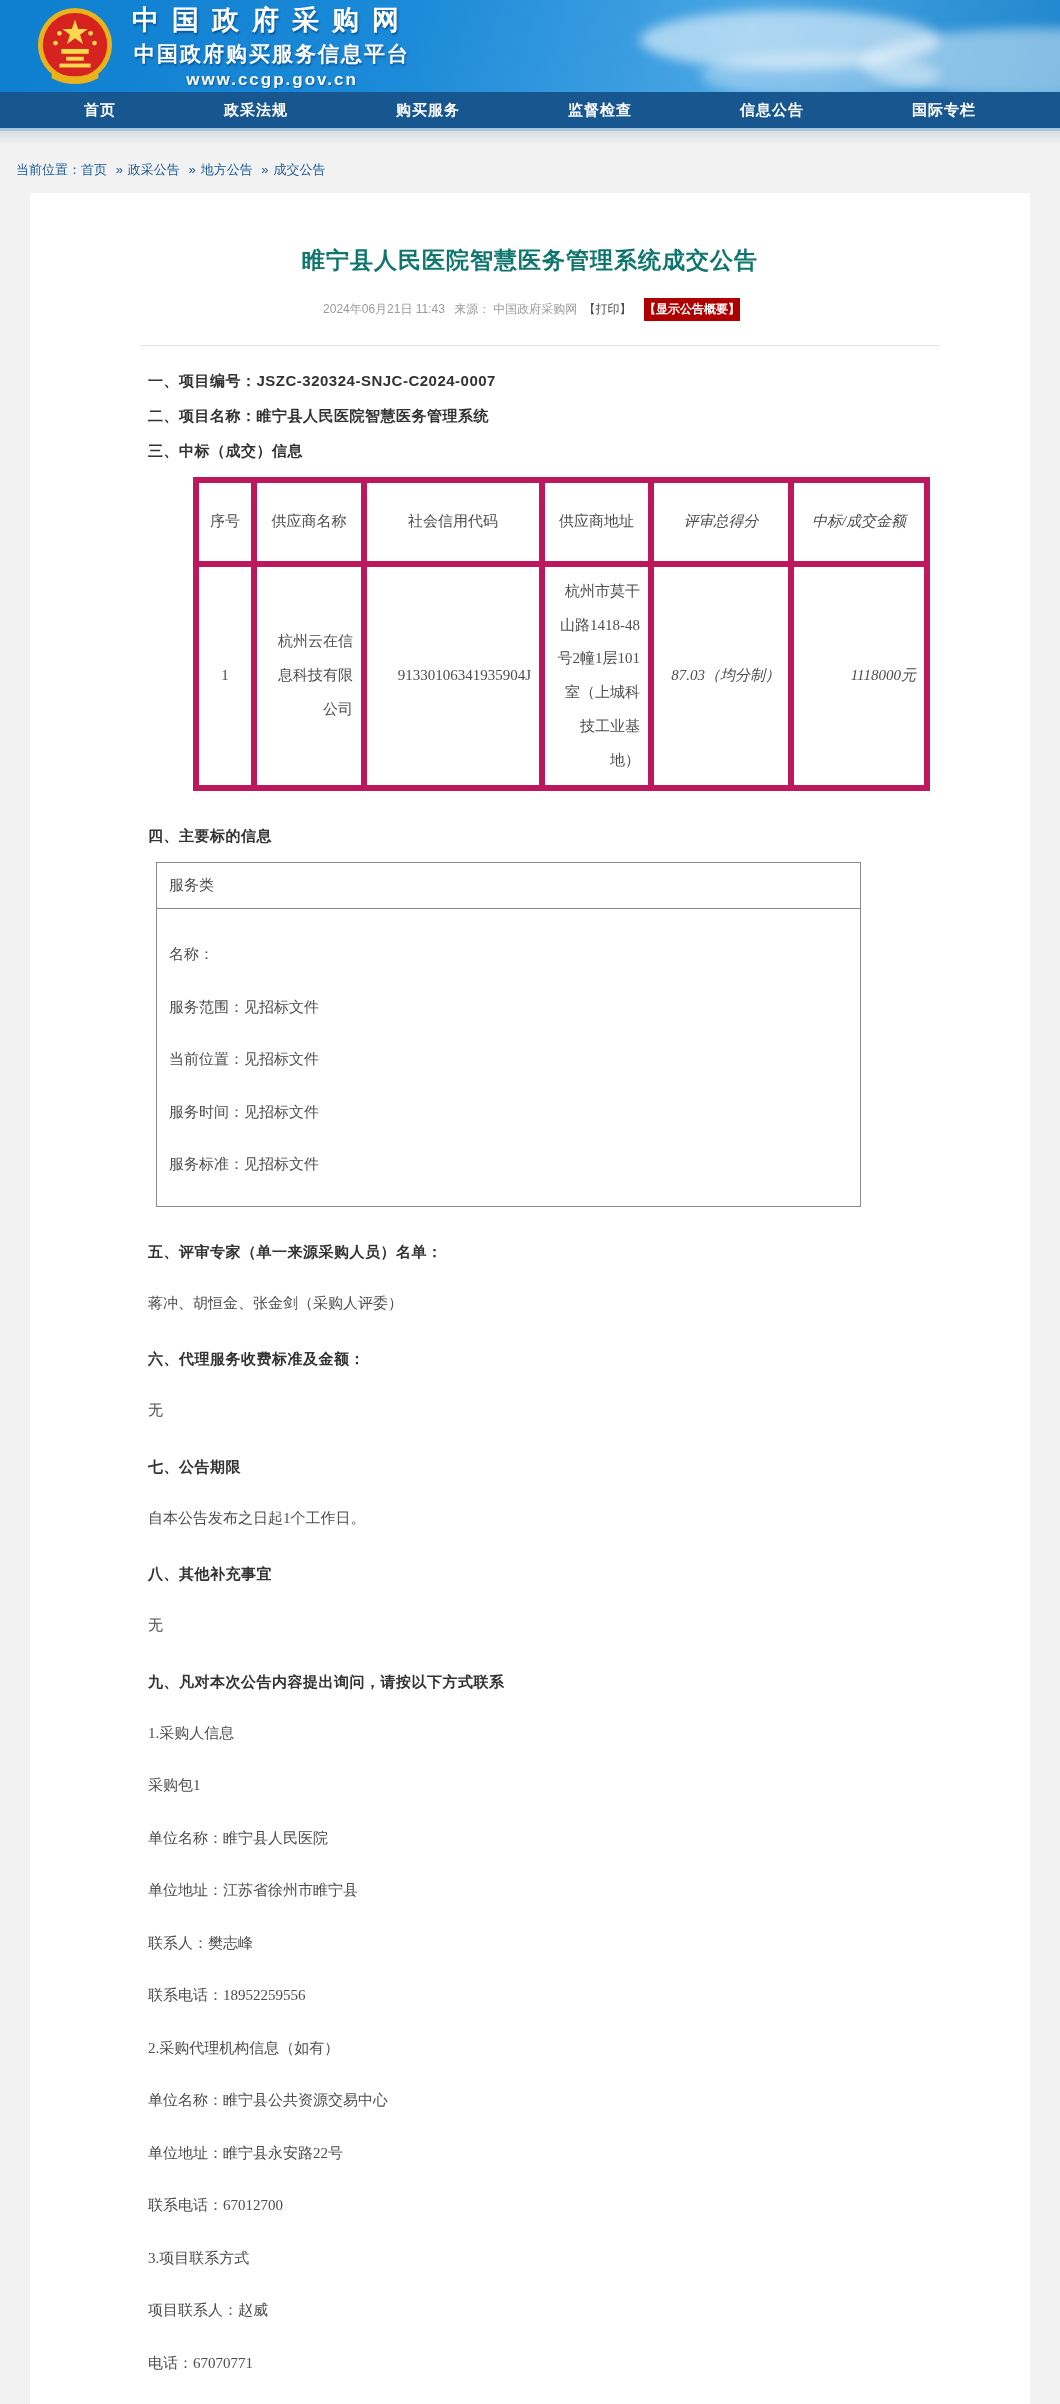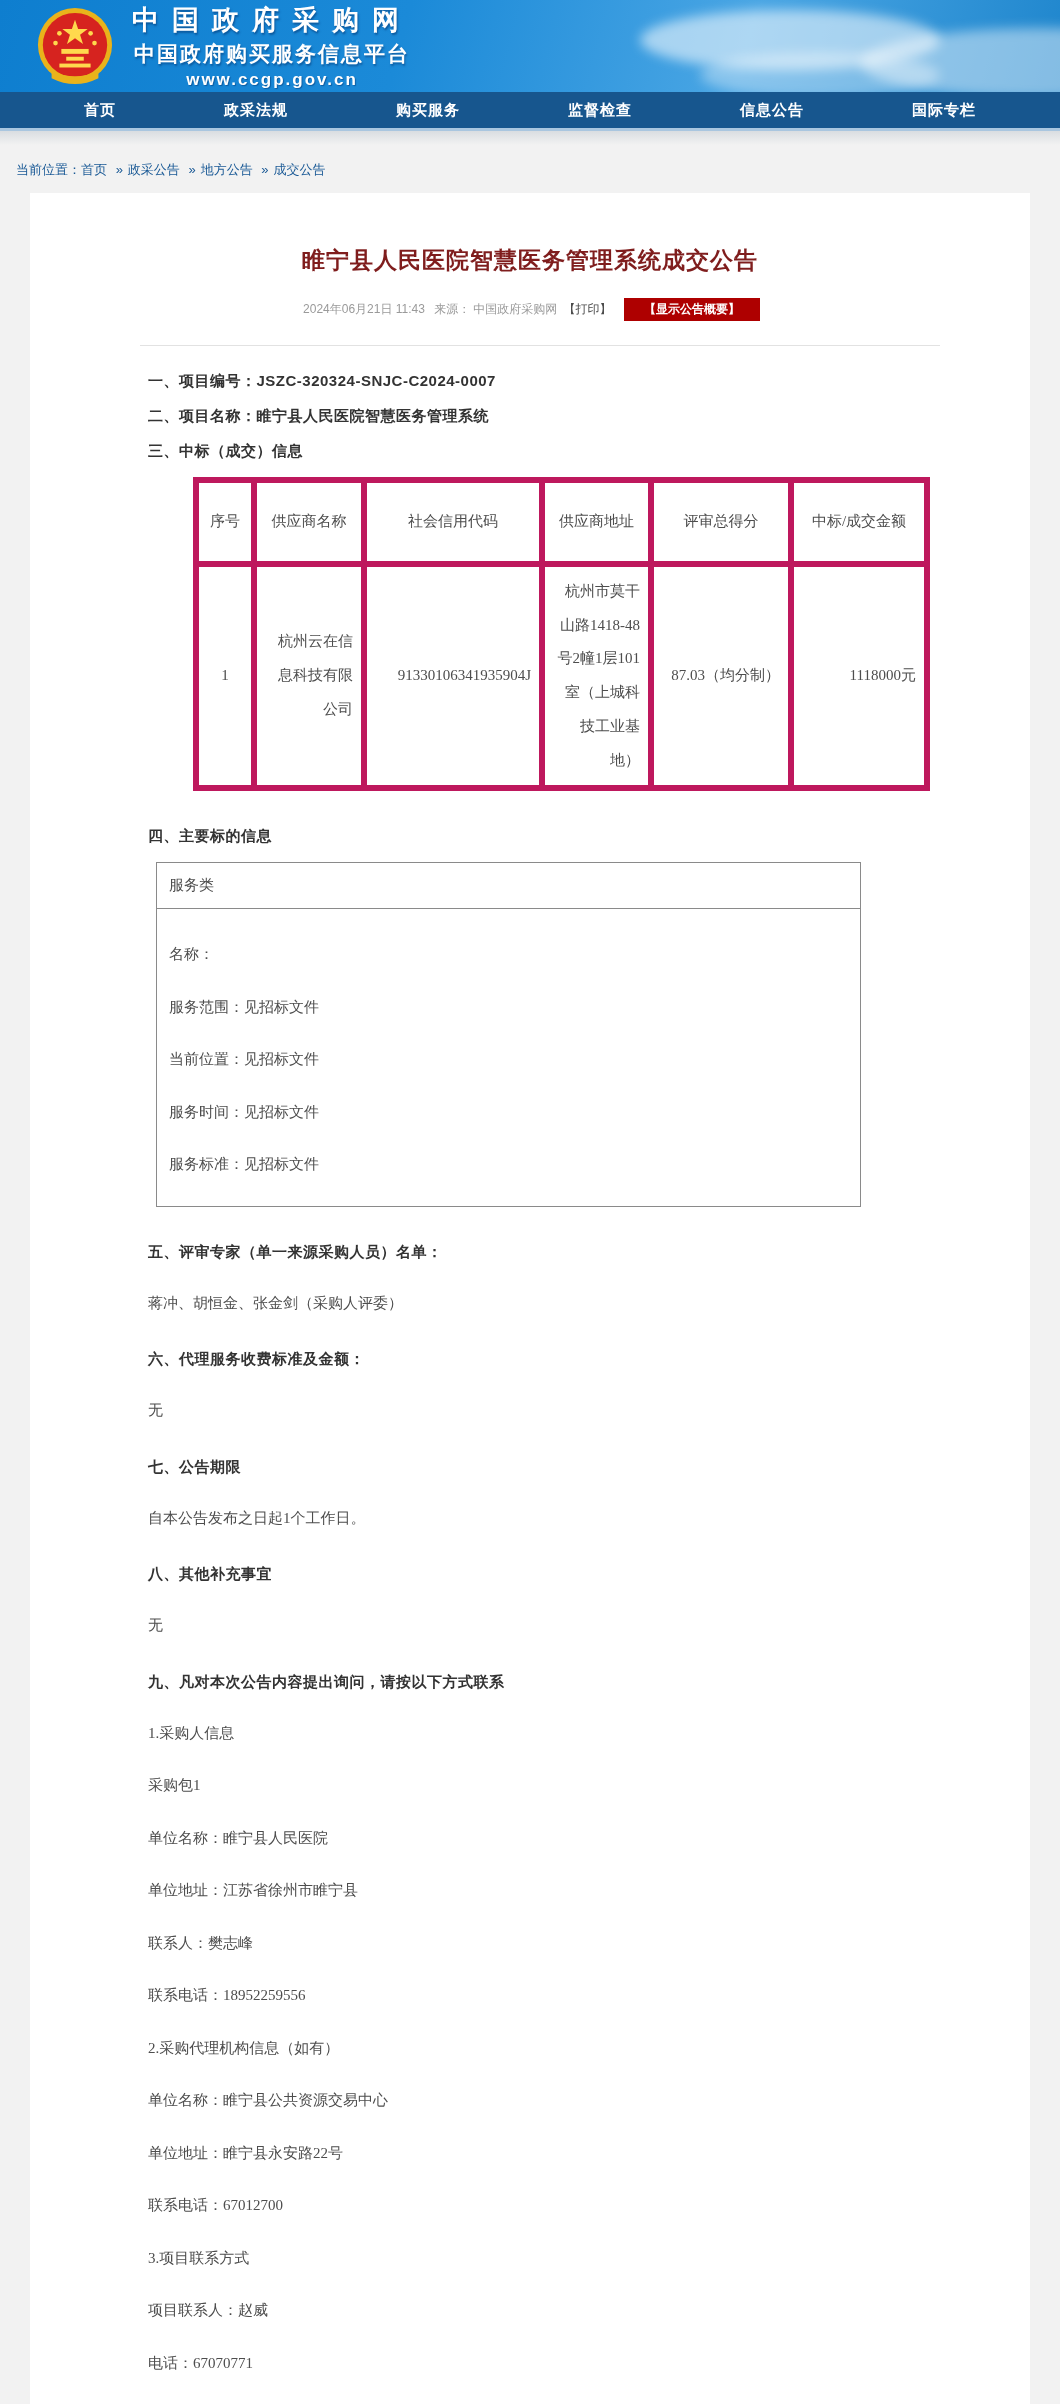--- a/index.html
+++ b/index.html
@@ -53,45 +53,45 @@
     font-size: 13px; color: #1b5a96;
     background: linear-gradient(#d9dde1, #f2f2f2 14px);
   }
   .breadcrumb a { color: #1b5a96; text-decoration: none; }
   .crumb-sep { color: #1b5a96; margin: 0 5px; }
   
   .content-box {
     width: 1000px; margin: 0 auto; background: #fff;
     min-height: 2212px; padding: 52px 0 60px;
   }
-  .article-title { text-align: center; font-size: 23px; color: #7f1d1d; letter-spacing: 1px; }
+  .article-title { text-align: center; font-size: 23px; color: #0f766e; letter-spacing: 1px; }
   .article-meta { text-align: center; margin-top: 22px; font-size: 12px; color: #9a9a9a; }
   .article-meta .m { margin: 0 3px; }
   .print-link { color: #4a4a4a; text-decoration: none; }
   .summary-btn {
     display: inline-block; background: #ae0000; color: #fff; font-weight: bold;
-    font-size: 12px; padding: 3px 20px; margin-left: 6px; border: 0; cursor: pointer;
+    font-size: 12px; padding: 3px 0; margin-left: 6px; border: 0; cursor: pointer;
     font-family: "Liberation Sans", sans-serif;
   }
   .rule { border: 0; border-top: 1px solid #e2e2e2; margin: 24px 90px 4px 110px; }
   .article-body { padding: 0 100px 0 118px; font-size: 15px; }
   .sec { font-size: 15px; font-weight: bold; color: #333; margin: 36px 0 16px; letter-spacing: .5px; }
   .sec.tight { margin-top: 10px; }
   .sec.first { margin-top: 26px; }
   
   table.award { border-collapse: collapse; table-layout: fixed; width: 731px; margin: 12px 0 6px 45px; }
   table.award th, table.award td {
     border: 6px solid #be185d; font-family: "Liberation Serif", "DejaVu Serif", serif;
     font-weight: normal; color: #4d4d4d; font-size: 15px; line-height: 2.25;
     padding: 8px 8px; vertical-align: middle; word-break: break-all;
   }
   table.award th { padding: 22px 8px; text-align: center; }
   td.c { text-align: center; }
   td.l { text-align: right; }
-  .r { text-align: right; }
+  .r { text-align: right; font-style: italic; }
   
   .subject-box {
     width: 705px; margin: 16px 0 6px 8px; border: 1px solid #8a8a8a;
     font-family: "Liberation Serif", "DejaVu Serif", serif; color: #4d4d4d; font-size: 15px;
   }
   .subject-box .cat { padding: 13px 12px; border-bottom: 1px solid #8a8a8a; }
   .subject-box .lines { padding: 4px 12px 30px; }
   .subject-box .lines p { margin: 30px 0 0; line-height: 1.5; }
   
   p.item { font-family: "Liberation Serif", "DejaVu Serif", serif; color: #4d4d4d; line-height: 1.5; margin: 30px 0; }

